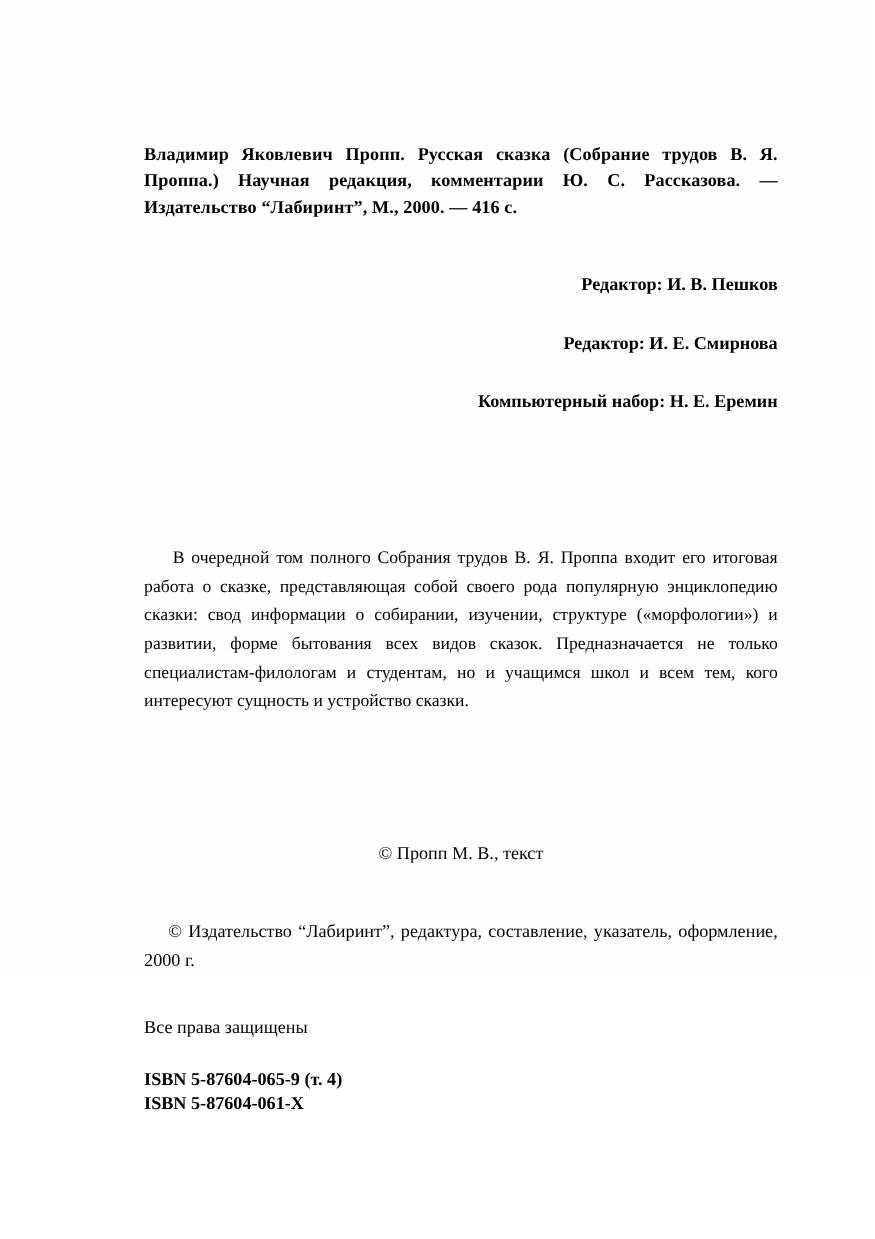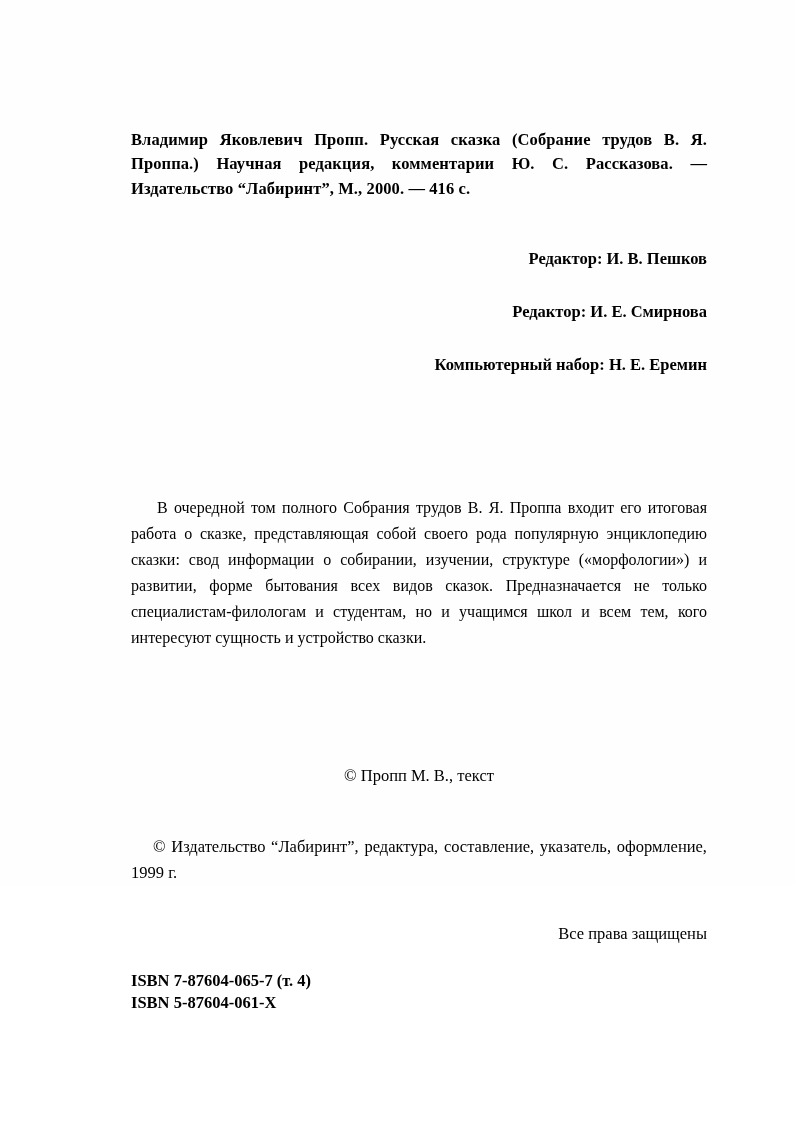--- a/index.html
+++ b/index.html
@@ -63,21 +63,20 @@
     text-align: center;
   }
   .copyright.second {
     margin-top: 46px;
     text-align: justify;
     text-indent: 22px;
   }
   .rights {
     margin-top: 38px;
     font-size: 16.5px;
-    text-align: right;
   }
   .isbn {
     margin-top: 26px;
     font-size: 16.5px;
     font-weight: 700;
     line-height: 1.35;
   }
   .isbn span {
     display: block;
   }
@@ -91,23 +90,23 @@
     <div class="block imprint">Владимир Яковлевич Пропп. Русская сказка (Собрание трудов В. Я. Проппа.) Научная редакция, комментарии Ю. С. Рассказова. — Издательство “Лабиринт”, М., 2000. — 416 с.</div>
 
     <div class="credit first">Редактор: И. В. Пешков</div>
     <div class="credit">Редактор: И. Е. Смирнова</div>
     <div class="credit">Компьютерный набор: Н. Е. Еремин</div>
 
     <div class="annotation">В очередной том полного Собрания трудов В. Я. Проппа входит его итоговая работа о сказке, представляющая собой своего рода популярную энциклопедию сказки: свод информации о собирании, изучении, структуре («морфологии») и развитии, форме бытования всех видов сказок. Предназначается не только специалистам-филологам и студентам, но и учащимся школ и всем тем, кого интересуют сущность и устройство сказки.</div>
 
     <div class="copyright">© Пропп М. В., текст</div>
 
-    <div class="copyright second">© Издательство “Лабиринт”, редактура, составление, указатель, оформление, 1999 г.</div>
+    <div class="copyright second">© Издательство “Лабиринт”, редактура, составление, указатель, оформление, 2000 г.</div>
 
     <div class="rights">Все права защищены</div>
 
     <div class="isbn">
-      <span>ISBN 7-87604-065-7 (т. 4)</span>
+      <span>ISBN 5-87604-065-9 (т. 4)</span>
       <span>ISBN 5-87604-061-X</span>
     </div>
 
   </div>
 </div>
 
 </body></html>

